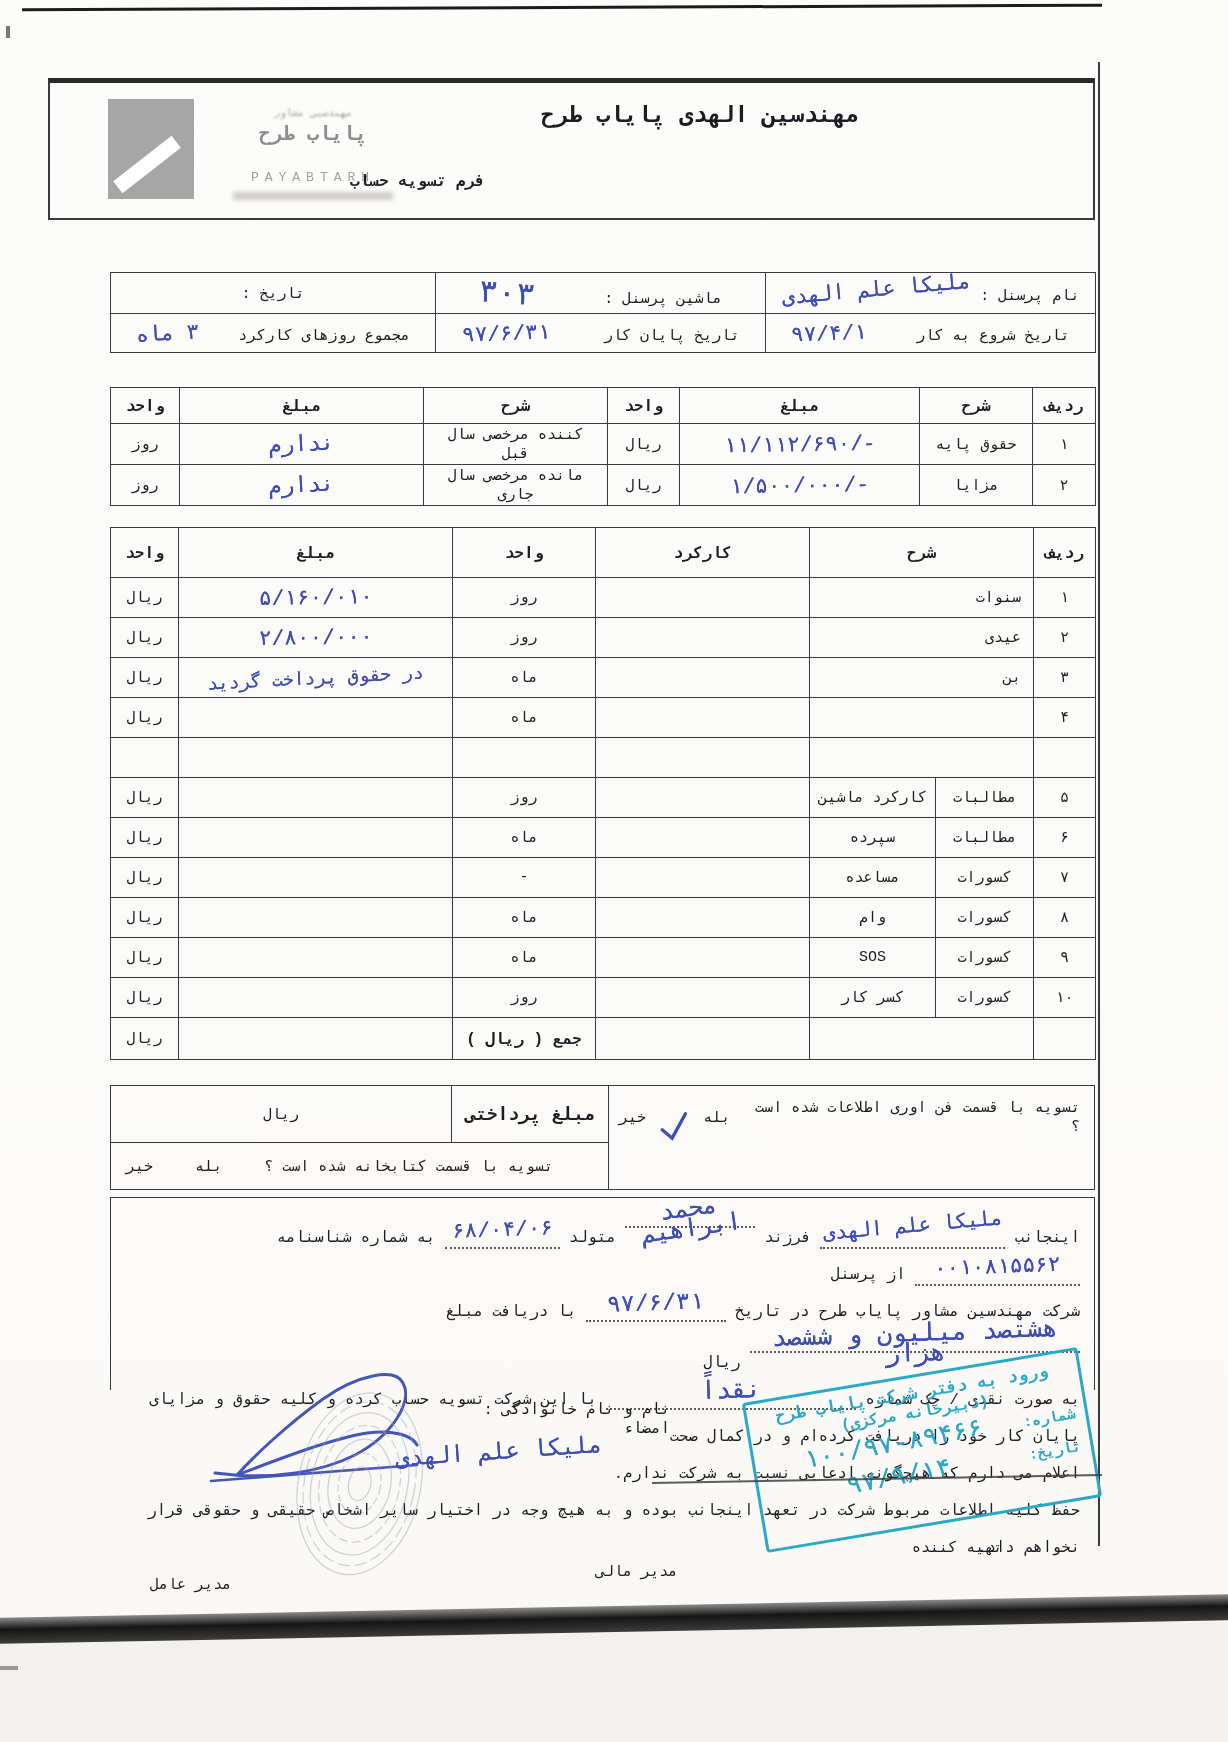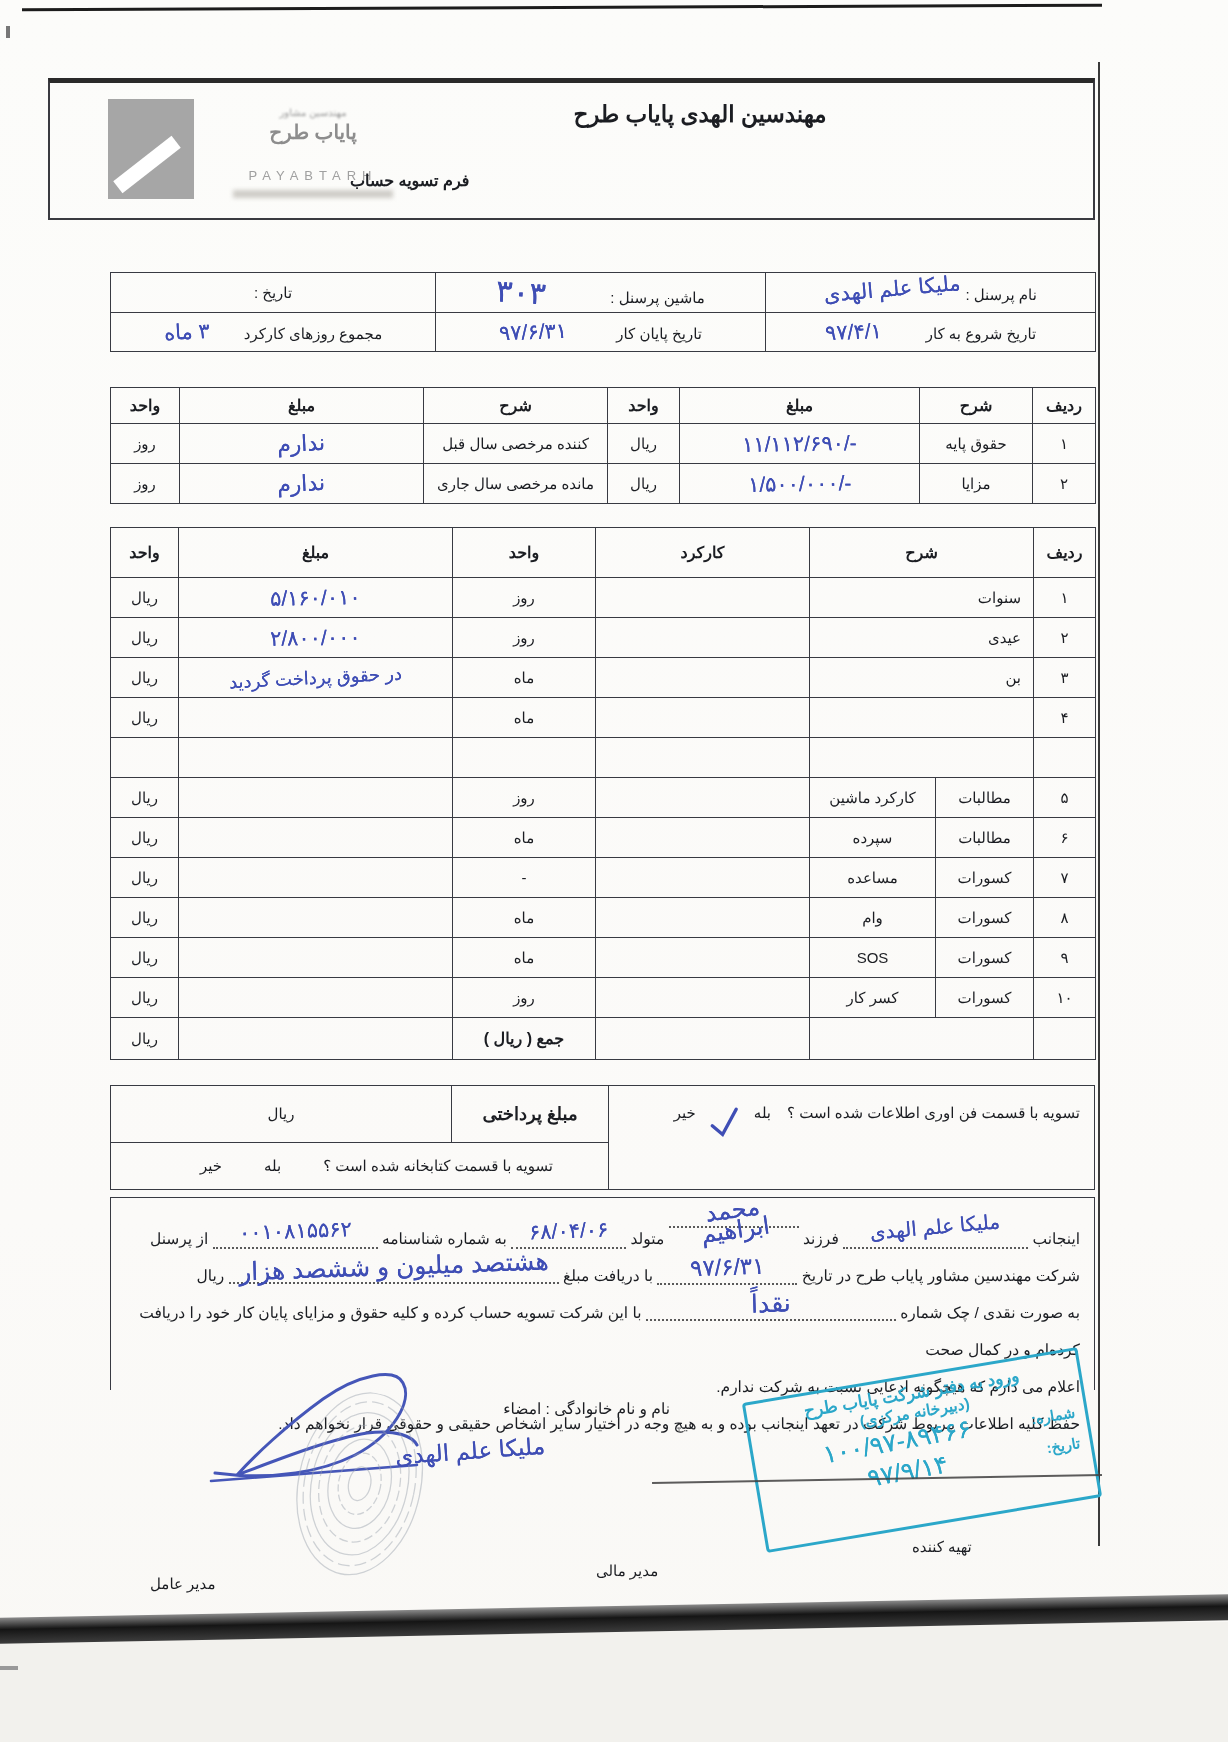--- a/index.html
+++ b/index.html
@@ -1,19 +1,19 @@
 <!DOCTYPE html>
 <html lang="fa" dir="rtl"><head>
 <meta charset="utf-8">
 <style>
   html,body{margin:0;padding:0;background:#ffffff;}
   .page{
     position:relative;width:1228px;height:1742px;overflow:hidden;
     background:linear-gradient(180deg,#fcfcfa 0%,#fbfaf8 70%,#f9f8f5 100%);
-    font-family:Liberation Sans, sans-serif;direction:rtl;color:#1b1d22;
+    font-family:Liberation Mono, monospace;direction:rtl;color:#1b1d22;
   }
   
   .edge-top{position:absolute;left:22px;top:6px;width:1080px;height:3px;background:#1c1c1c;transform:rotate(-.25deg);}
   .edge-right{position:absolute;left:1098px;top:62px;width:2px;height:1484px;background:#3a3a3a;}
   .edge-mark-a{position:absolute;left:6px;top:26px;width:4px;height:12px;background:#777;}
   .edge-mark-b{position:absolute;left:0;top:1666px;width:18px;height:4px;background:#999;}
   .below-band{position:absolute;left:0;top:1622px;width:1228px;height:120px;background:#f2f1ed;}
   .edge-bottom{position:absolute;left:-12px;top:1606px;width:1260px;height:26px;
     background:linear-gradient(180deg,#8a8a8a,#151515 45%,#3c3c3c);transform:rotate(-1.1deg);}
   .fold-line{position:absolute;left:652px;top:1478px;width:450px;height:2px;background:#3f3f3f;opacity:.85;transform:rotate(-1deg);z-index:6;}

